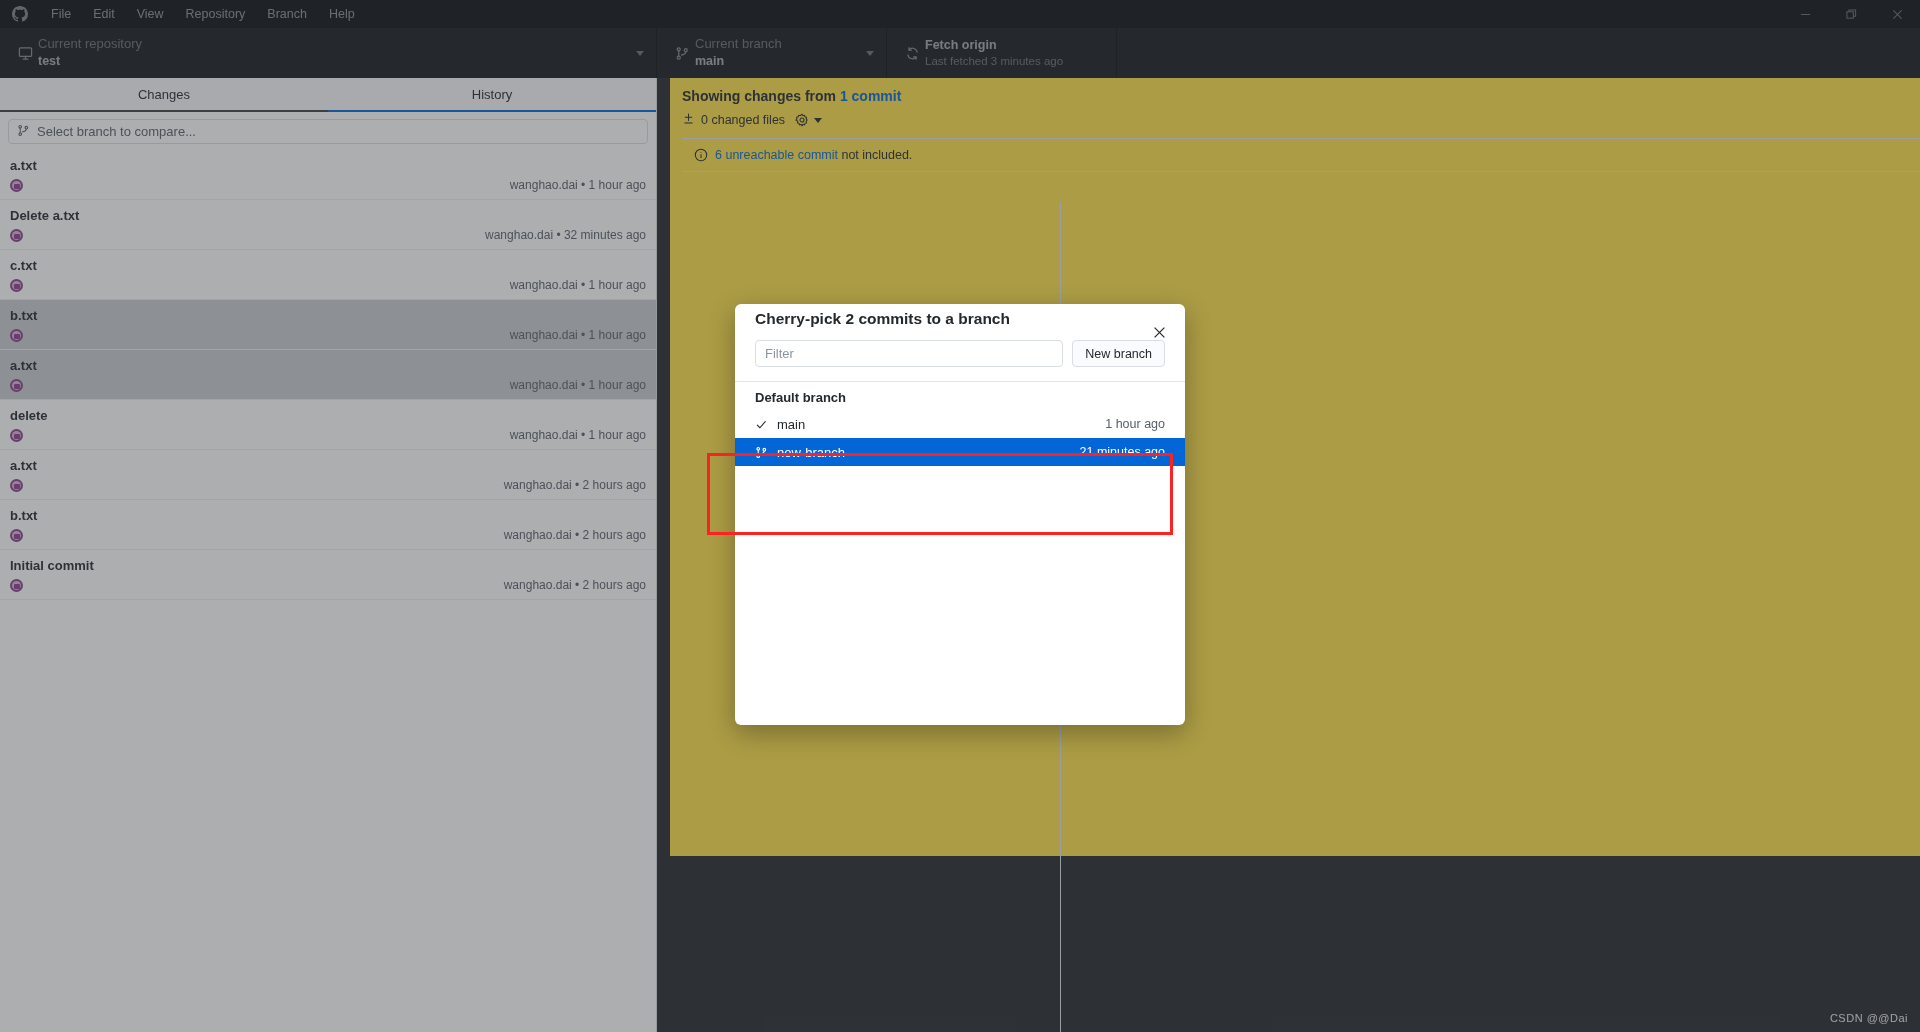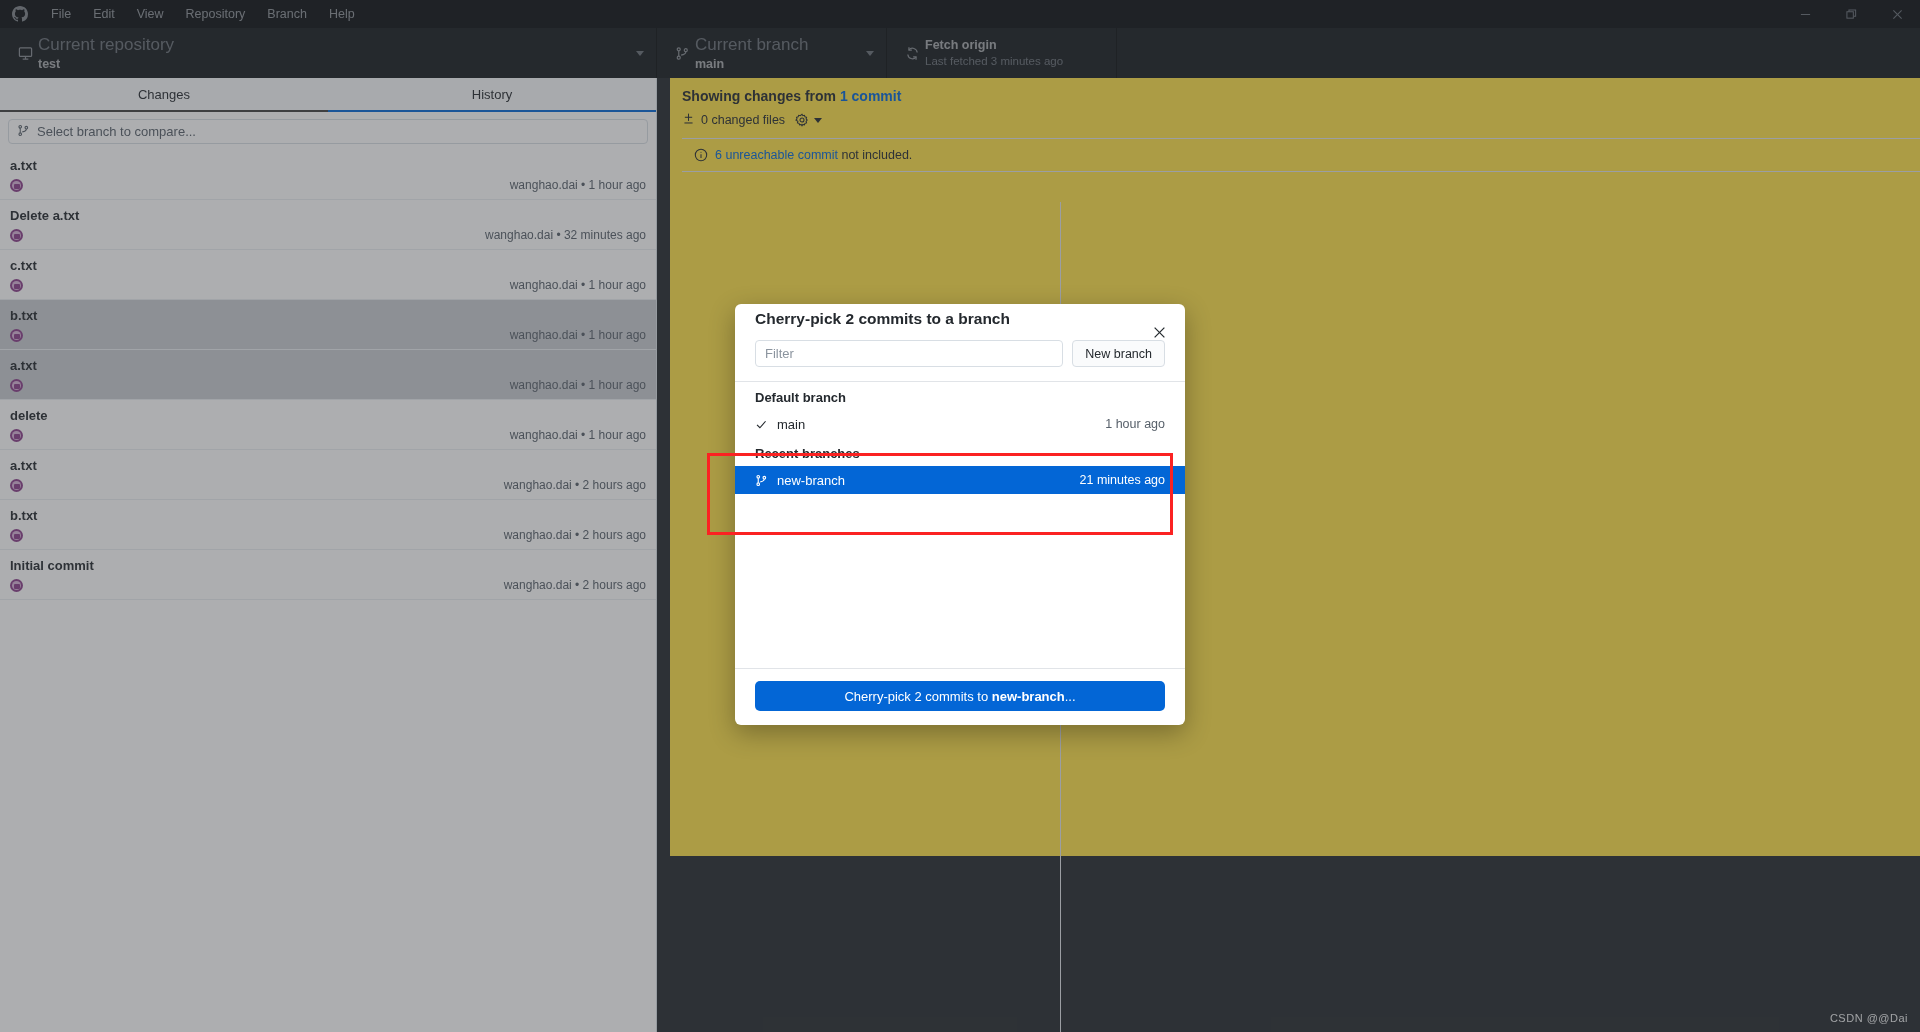--- a/index.html
+++ b/index.html
@@ -36,21 +36,21 @@
     display:flex; align-items:center; position:relative;
     border-right:1px solid #141719; padding:0 12px; cursor:default;
   }
   .tb-repo { width:657px; }
   .tb-branch { width:230px; }
   .tb-fetch { width:230px; border-right:1px solid #141719; }
   .tb-rest { flex:1; }
   .tb-ico { width:26px; display:flex; align-items:center; justify-content:center; flex:0 0 26px; }
   .tb-ico svg { width:15px; height:15px; fill:none; stroke:#c3c9d0; stroke-width:1.3; }
   .tb-txt { display:flex; flex-direction:column; justify-content:center; line-height:1.3; overflow:hidden; }
-  .tb-label { font-size:17px; color:#9aa2ab; white-space:nowrap; }
+  .tb-label { font-size:13px; color:#9aa2ab; white-space:nowrap; }
   .tb-value { font-size:12.5px; color:#f0f3f6; font-weight:bold; white-space:nowrap; }
   .tb-sub { font-size:11.5px; color:#9aa2ab; white-space:nowrap; }
   .caret {
     position:absolute; right:12px; top:50%; margin-top:-2px;
     width:0; height:0; border-left:4.5px solid transparent; border-right:4.5px solid transparent;
     border-top:5px solid #9aa2ab;
   }
 
   
   .sidebar {
@@ -427,38 +427,34 @@
         <div class="group-head">Default branch</div>
         <div class="branch-row">
           <span class="branch-ico">
             <svg viewBox="0 0 16 16" stroke="currentColor">
               <polyline points="2.5,8.5 6,12 13,4"></polyline>
             </svg>
           </span>
           <span class="branch-name">main</span>
           <span class="branch-time">1 hour ago</span>
         </div>
-        <div class="group-head">Recent branches</div>
         <div class="branch-row selected">
           <span class="branch-ico">
             <svg viewBox="0 0 16 16" stroke="currentColor">
               <circle cx="4" cy="3.5" r="1.6"></circle>
               <circle cx="4" cy="12.5" r="1.6"></circle>
               <circle cx="11.5" cy="4.5" r="1.6"></circle>
               <line x1="4" y1="5.1" x2="4" y2="10.9"></line>
               <path d="M11.5 6.1c0 2.6-2.6 3.2-5 3.6"></path>
             </svg>
           </span>
           <span class="branch-name">new-branch</span>
           <span class="branch-time">21 minutes ago</span>
         </div>
       </div>
 
-    <div class="modal-foot">
-      <button class="primary-btn" id="confirm-btn"><span>Cherry-pick 2 commits to </span><b>new-branch</b><span>...</span></button>
-    </div>
   </div>
 
   <div class="redbox" style="border-color: rgb(251, 34, 34);"></div>
 
   <div class="watermark">CSDN @@Dai</div>
 
 </div>
 
 </body></html>

